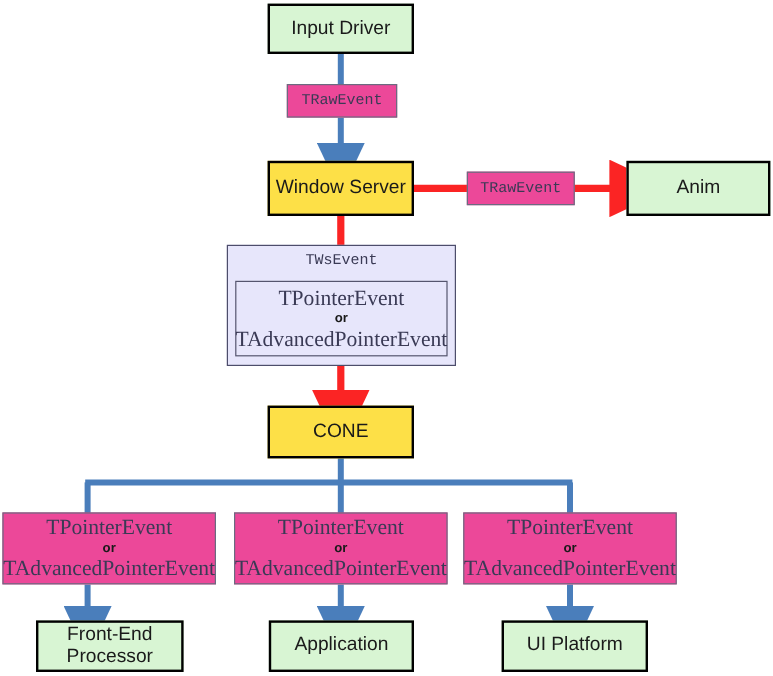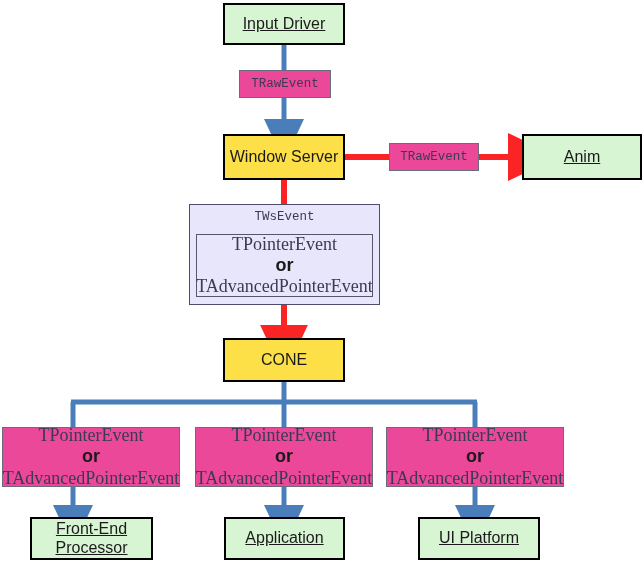--- a/index.html
+++ b/index.html
@@ -38,21 +38,20 @@
     text-align: center;
     line-height: 1.18;
   }
   
   .node.component {
     background: #d8f5d3;
     border: 2px solid #000000;
     font-family: "Liberation Sans", sans-serif;
     font-size: 16px;
     color: #1a1a1a;
-    text-decoration: underline;
   }
   
   .node.framework {
     background: #fde047;
     border: 2px solid #000000;
     font-family: "Liberation Sans", sans-serif;
     font-size: 16px;
     color: #1a1a1a;
   }
   
@@ -80,21 +79,21 @@
     display: block;
     font-family: Liberation Serif, serif;
     font-size: 18px;
     color: #3a3a55;
     white-space: nowrap;
   }
   .evt-or {
     display: block;
     font-family: "Liberation Sans", sans-serif;
     font-weight: bold;
-    font-size: 18px;
+    font-size: 11px;
     color: #1a1a1a;
   }
   .group-title {
     font-family: "Liberation Mono", monospace;
     font-size: 12.5px;
     color: #3a3a55;
   }
   .multiline {
     flex-direction: column;
   }

